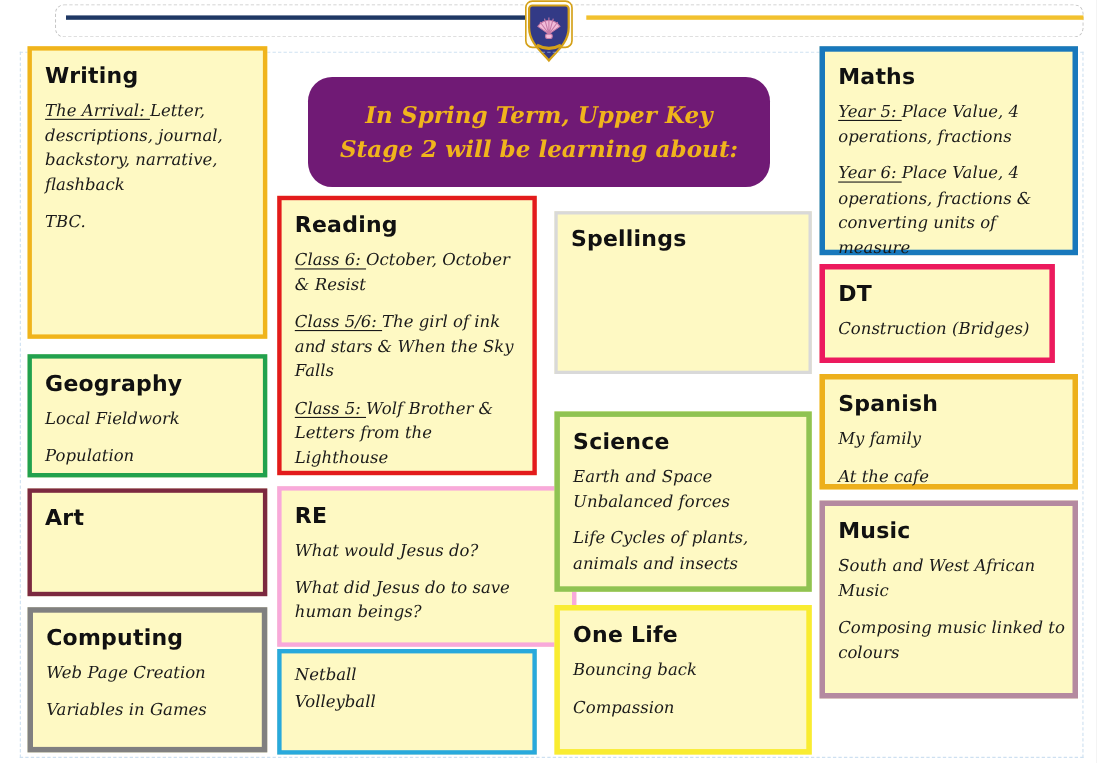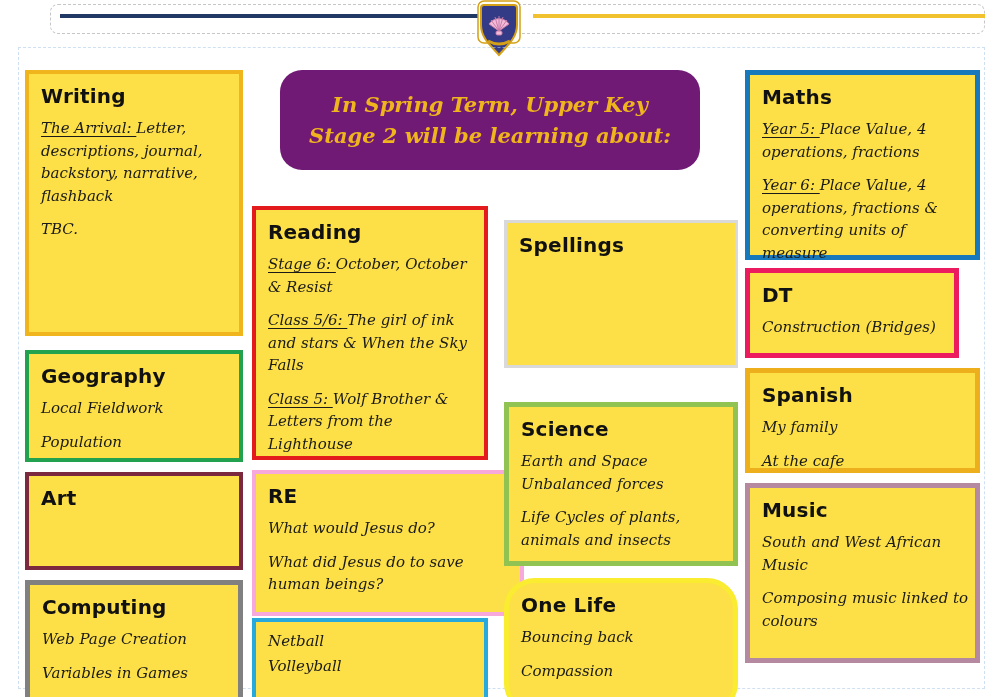--- a/index.html
+++ b/index.html
@@ -27,22 +27,22 @@
     position:absolute; left:280px; top:70px; width:420px; height:100px;
     border-radius:22px; display:flex; align-items:center; justify-content:center;
     text-align:center; padding:10px 26px;
   }
   .title-box span {
     font-family:"DejaVu Serif", serif; font-style:italic; font-weight:bold;
     font-size:21px; line-height:1.5;
   }
   
   .card {
-    position:absolute; background:#fde047; border-style:solid; border-width:4px;
-    padding:8px 4px 6px 12px; color:#1a1a1a;margin-top:28px;
+    position:absolute; background:#fef9c3; border-style:solid; border-width:4px;
+    padding:8px 4px 6px 12px; color:#1a1a1a;
   }
   .card-title {
     font-family:"DejaVu Sans", sans-serif; font-weight:bold; font-size:20px;
     color:#111; margin:2px 0 9px 0; letter-spacing:.2px;
   }
   .line {
     font-style:italic; font-size:15px; line-height:1.5; margin:0 0 11px 0;
   }
   .lead { text-decoration:underline; text-underline-offset:3px; }
   .tight .line { margin:0 0 2px 0; }
@@ -91,21 +91,21 @@
   </section>
 
   <section class="card" style="left: 25px; top: 552px; width: 218px; height: 132px; border-width: 5px; border-color: rgb(128, 128, 128);">
     <h2 class="card-title">Computing</h2>
     <p class="line"><span>Web Page Creation</span></p>
     <p class="line"><span>Variables in Games</span></p>
   </section>
 
   <section class="card" style="left: 252px; top: 178px; width: 236px; height: 254px; border-color: rgb(227, 27, 28);">
     <h2 class="card-title">Reading</h2>
-    <p class="line"><u class="lead">Stage 6: </u><span>October, October &amp; Resist</span></p>
+    <p class="line"><u class="lead">Class 6: </u><span>October, October &amp; Resist</span></p>
     <p class="line"><u class="lead">Class 5/6: </u><span>The girl of ink and stars &amp; When the Sky Falls</span></p>
     <p class="line"><u class="lead">Class 5: </u><span>Wolf Brother &amp; Letters from the Lighthouse</span></p>
   </section>
 
   <section class="card" style="left: 252px; top: 442px; width: 272px; height: 146px; border-color: rgb(248, 169, 219);">
     <h2 class="card-title">RE</h2>
     <p class="line"><span>What would Jesus do?</span></p>
     <p class="line"><span>What did Jesus do to save human beings?</span></p>
   </section>
 
@@ -117,21 +117,21 @@
   <section class="card centered" style="left: 504px; top: 192px; width: 234px; height: 148px; border-width: 3px; border-color: rgb(217, 217, 217);">
     <h2 class="card-title">Spellings</h2>
   </section>
 
   <section class="card" style="left: 504px; top: 374px; width: 234px; height: 164px; border-width: 5px; border-color: rgb(144, 195, 82);">
     <h2 class="card-title">Science</h2>
     <p class="line"><span>Earth and Space Unbalanced forces</span></p>
     <p class="line"><span>Life Cycles of plants, animals and insects</span></p>
   </section>
 
-  <section class="card" style="left: 504px; top: 550px; width: 234px; height: 136px; border-width: 5px; border-color: rgb(249, 236, 49); border-radius: 31px;">
+  <section class="card" style="left: 504px; top: 550px; width: 234px; height: 136px; border-width: 5px; border-color: rgb(249, 236, 49);">
     <h2 class="card-title">One Life</h2>
     <p class="line"><span>Bouncing back</span></p>
     <p class="line"><span>Compassion</span></p>
   </section>
 
   <section class="card" style="left: 745px; top: 42px; width: 235px; height: 190px; border-width: 5px; border-color: rgb(24, 120, 188);">
     <h2 class="card-title">Maths</h2>
     <p class="line"><u class="lead">Year 5: </u><span>Place Value, 4 operations, fractions</span></p>
     <p class="line"><u class="lead">Year 6: </u><span>Place Value, 4 operations, fractions &amp; converting units of measure</span></p>
   </section>

